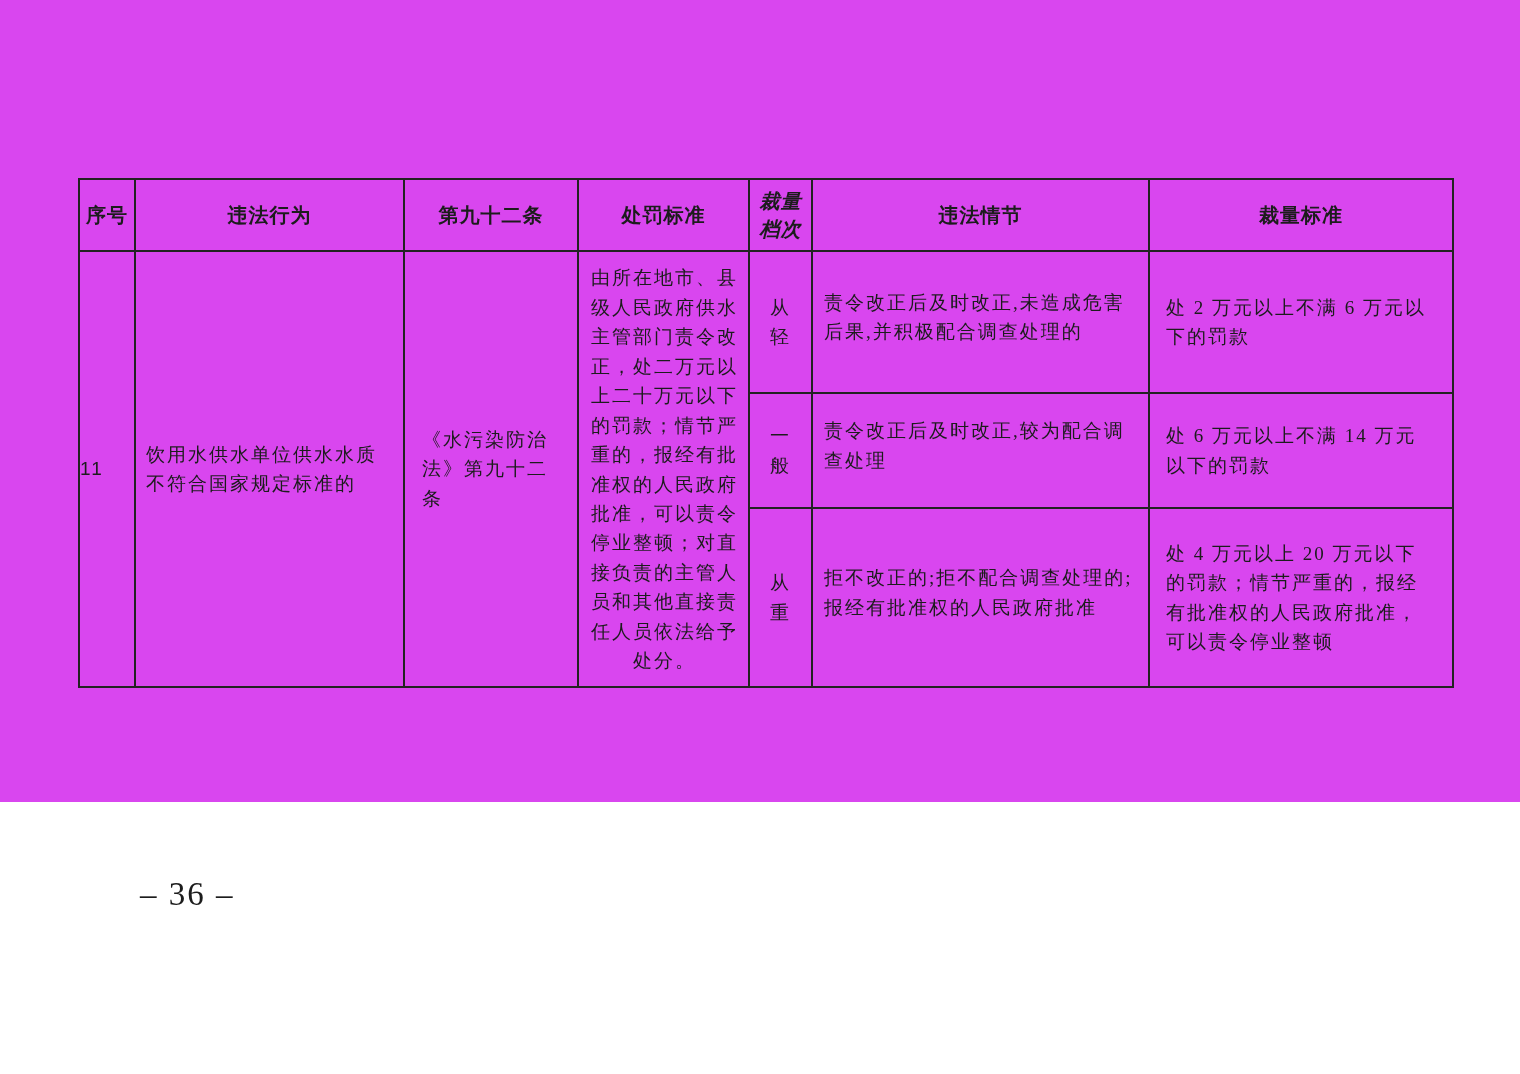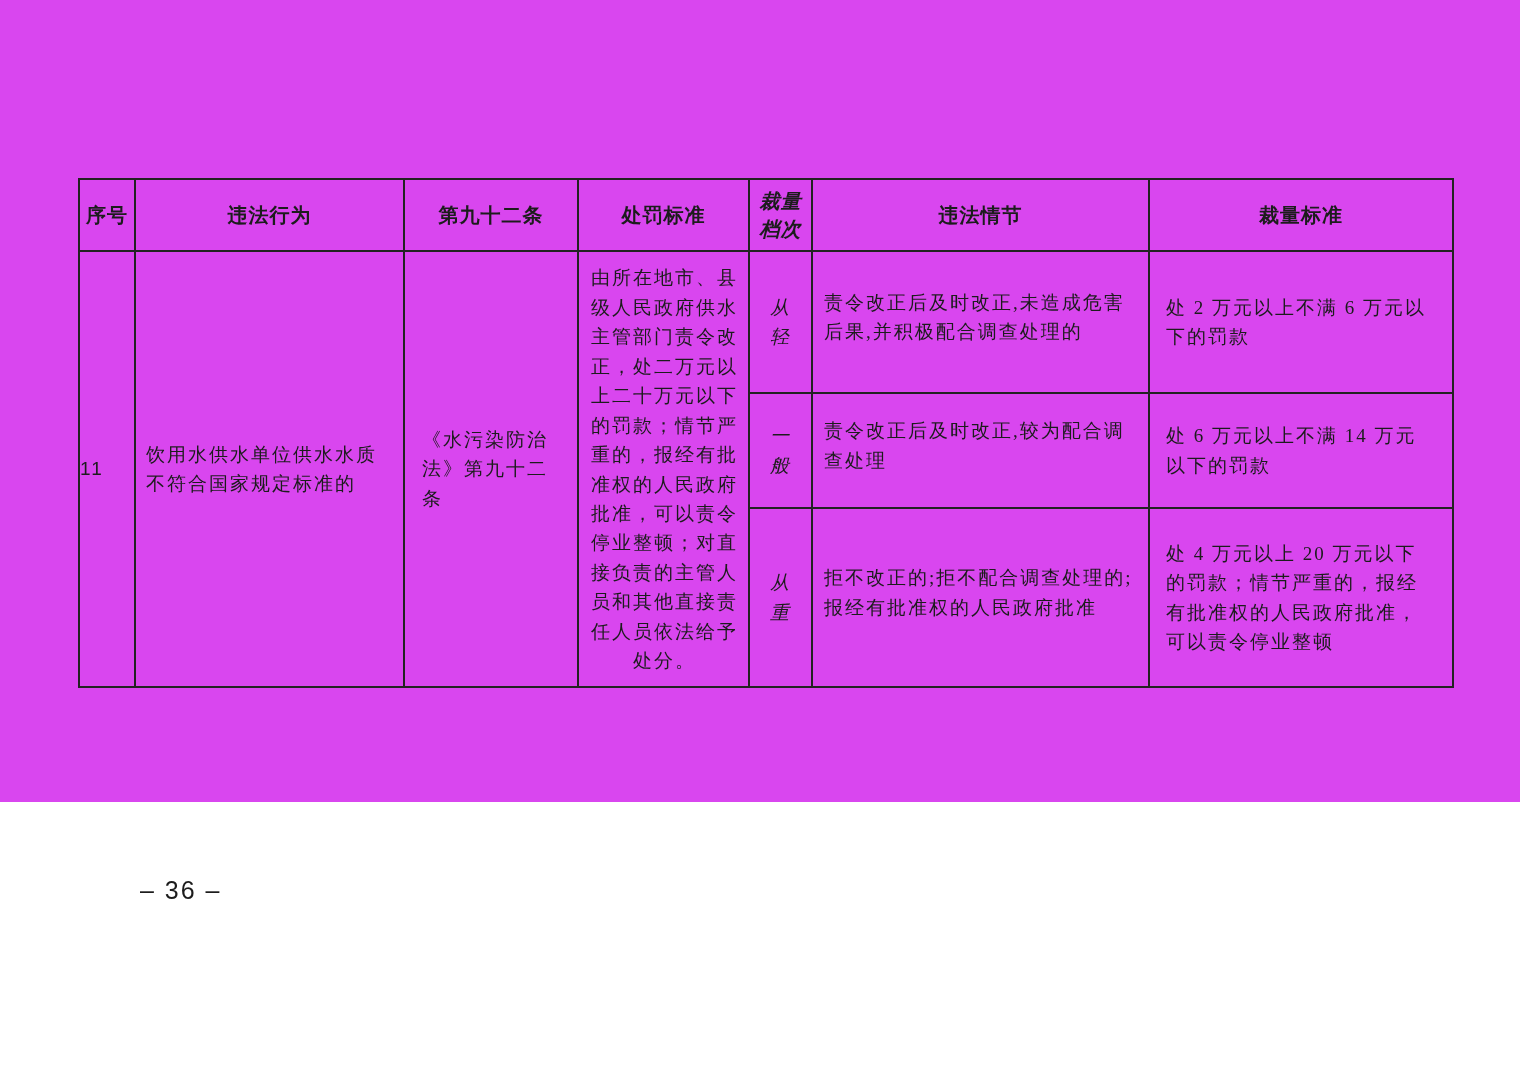--- a/index.html
+++ b/index.html
@@ -64,39 +64,38 @@
   td.cell-standard {
     text-align: center;
     vertical-align: top;
     padding: 7px 6px 6px 8px;
     line-height: 1.5;
   }
   td.cell-tier-level {
     text-align: center;
     padding: 2px 17px;
     letter-spacing: 1px;
-    font-style: italic;
   }
   td.cell-circumstance {
     text-align: left;
     padding: 6px 8px 16px 11px;
     line-height: 1.68;
   }
   td.cell-discretion {
     text-align: left;
     padding: 6px 16px;
     line-height: 1.68;
   }
   .page-number {
     position: absolute;
     left: 140px; top: 876px;
-    font-size: 25px;
+    font-size: 33px;
     letter-spacing: 2px;
     color: #1c1c1c;
-    font-family: Liberation Sans, sans-serif;
+    font-family: Liberation Serif, serif;
   }
 </style>
 </head>
 <body>
 
 <div class="page">
 
   <table class="penalty-table">
     <colgroup>
       <col style="width:56px">

